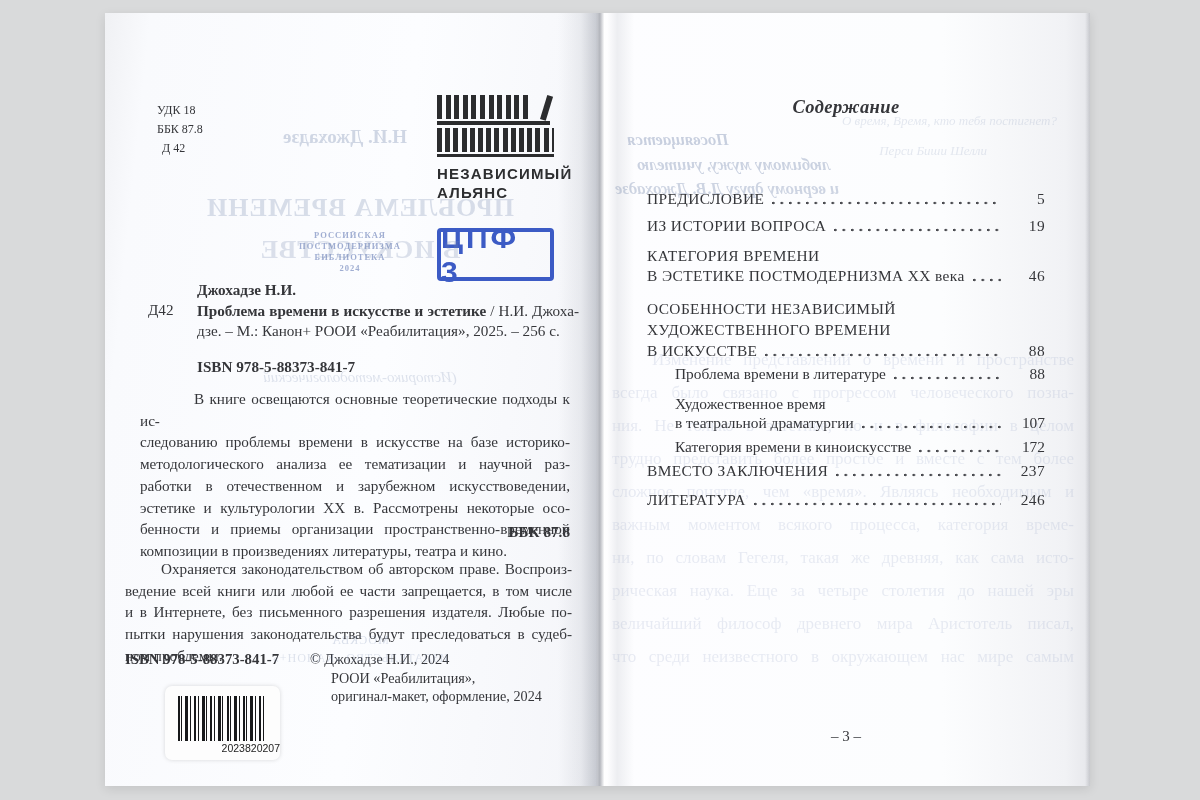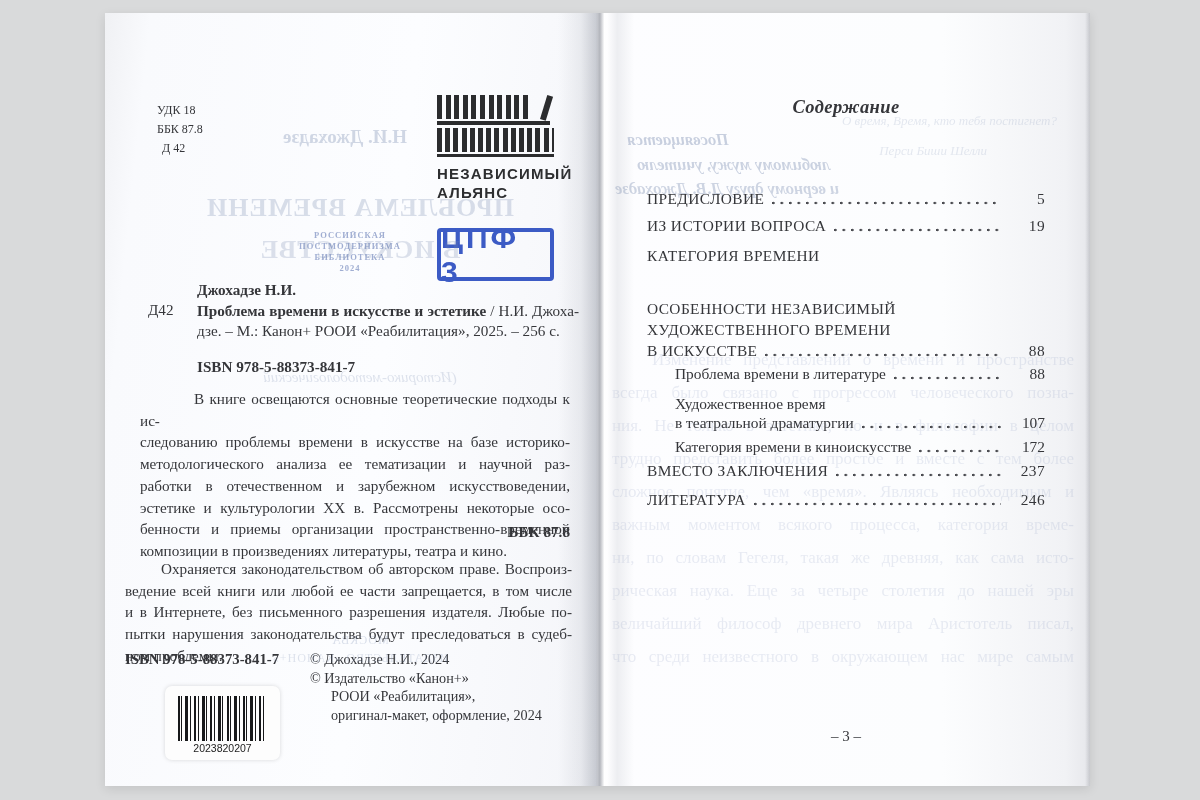--- a/index.html
+++ b/index.html
@@ -82,21 +82,21 @@
   .cred-ind{padding-left:21px;}
 
   .barcode-sticker{left:60px;top:673px;width:115px;height:74px;
     background:#fdfdfd;border-radius:7px;box-shadow:0 0 4px rgba(0,0,0,.15);}
   .barcode-bars{position:absolute;left:13px;top:10px;width:89px;height:45px;
     background:repeating-linear-gradient(90deg,
       #17181a 0 2px,#fdfdfd 2px 3.5px,
       #17181a 3.5px 4.5px,#fdfdfd 4.5px 7.5px,
       #17181a 7.5px 10.5px,#fdfdfd 10.5px 12px,
       #17181a 12px 13px,#fdfdfd 13px 16.2px);}
-  .barcode-number{position:absolute;top:56px;left:0;width:100%;text-align:center;
+  .barcode-number{position:absolute;top:56px;left:0;width:100%;text-align:right;
     font-family:"Liberation Sans",sans-serif;font-size:10.5px;color:#222;}
 
   
   .contents-title{left:50px;top:84px;width:398px;text-align:center;z-index:3;
     font-style:italic;font-weight:bold;font-size:18.5px;letter-spacing:.4px;}
   .toc-line{position:absolute;left:50px;width:398px;font-size:15.4px;z-index:3;color:#35363a;}
   .toc-line.ind{left:78px;width:370px;}
   .toc-line.flexr{display:flex;align-items:flex-end;}
   .caps{letter-spacing:.4px;}
   .dots{flex:1;height:4px;margin:0 10px 3px 8px;
@@ -194,21 +194,20 @@
       <div class="jline">ведение всей книги или любой ее части запрещается, в том числе</div>
       <div class="jline">и в Интернете, без письменного разрешения издателя. Любые по-</div>
       <div class="jline">пытки нарушения законодательства будут преследоваться в судеб-</div>
       <div class="jline-last">ном проблемы.</div>
     </div>
 
     <div class="txt isbn2">ISBN 978-5-88373-841-7</div>
 
     <div class="txt credits">
       <div>©  Джохадзе Н.И., 2024</div>
-      <div>©  Издательство «Канон+»</div>
       <div class="cred-ind">РООИ «Реабилитация»,</div>
       <div class="cred-ind">оригинал-макет, оформление, 2024</div>
     </div>
 
     <div class="txt barcode-sticker">
       <div class="barcode-bars"></div>
       <div class="barcode-number">2023820207</div>
     </div>
   </div>
 
@@ -240,20 +239,25 @@
       <span class="toc-page">5</span>
     </div>
 
     <div class="toc-line flexr caps" style="top:204px">
       <span>ИЗ ИСТОРИИ ВОПРОСА</span>
       <span class="dots"></span>
       <span class="toc-page">19</span>
     </div>
 
     <div class="toc-line caps" style="top:234px">КАТЕГОРИЯ ВРЕМЕНИ</div>
+    <div class="toc-line flexr caps" style="top:254px">
+      <span>В ЭСТЕТИКЕ ПОСТМОДЕРНИЗМА XX века</span>
+      <span class="dots"></span>
+      <span class="toc-page">46</span>
+    </div>
 
     <div class="toc-line caps" style="top:287px">ОСОБЕННОСТИ НЕЗАВИСИМЫЙ</div>
     <div class="toc-line caps" style="top:308px">ХУДОЖЕСТВЕННОГО ВРЕМЕНИ</div>
     <div class="toc-line flexr caps" style="top:329px">
       <span>В ИСКУССТВЕ</span>
       <span class="dots"></span>
       <span class="toc-page">88</span>
     </div>
 
     <div class="toc-line flexr ind" style="top:352px">

